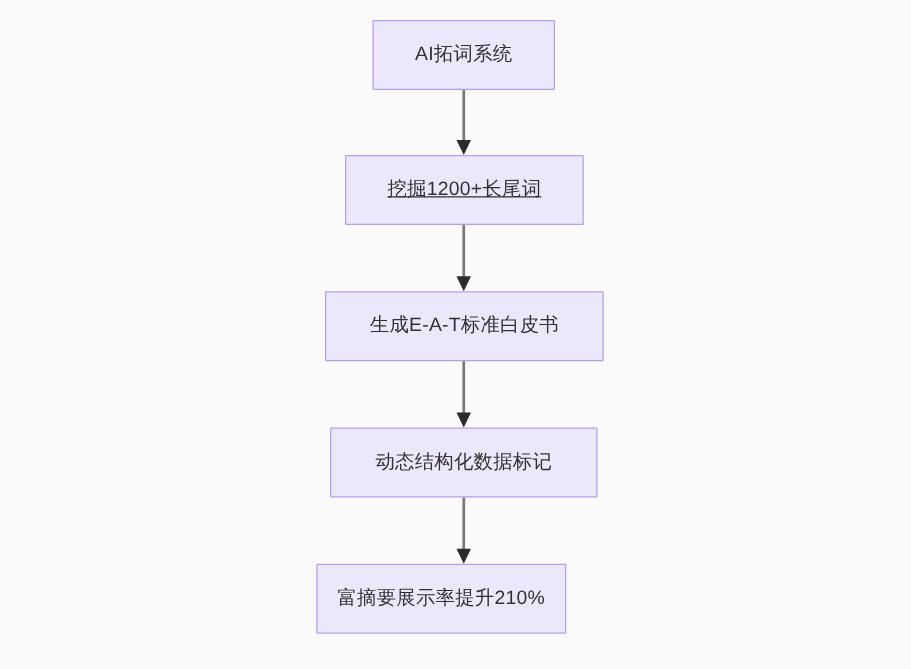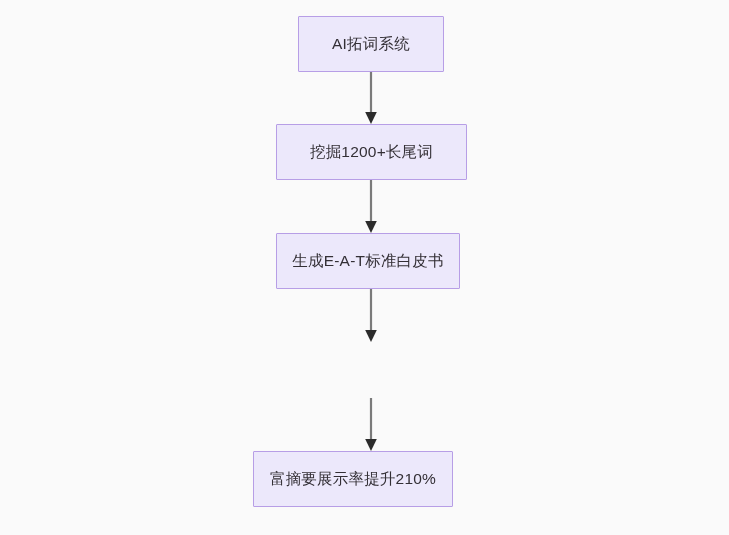--- a/index.html
+++ b/index.html
@@ -57,42 +57,45 @@
     <span class="node-label">AI拓词系统</span>
   </div>
 
   <div class="edge" style="left:356px; top:72px; height:52px;">
     <svg width="30" height="52" viewBox="0 0 30 52">
       <line x1="15" y1="0" x2="15" y2="44" stroke="#7a7a7a" stroke-width="2.2"></line>
       <polygon points="15,52 9.2,40 20.8,40" fill="#2b2b2b"></polygon>
     </svg>
   </div>
 
-  <div class="node" style="left:276px; top:124px; width:191px; height:56px;">
+  <div class="node" style="left:276px; top:124px; width:191px; height:56px;text-decoration:underline;">
     <span class="node-label">挖掘1200+长尾词</span>
   </div>
 
   <div class="edge" style="left:356px; top:180px; height:53px;">
     <svg width="30" height="53" viewBox="0 0 30 53">
       <line x1="15" y1="0" x2="15" y2="45" stroke="#7a7a7a" stroke-width="2.2"></line>
       <polygon points="15,53 9.2,41 20.8,41" fill="#2b2b2b"></polygon>
     </svg>
   </div>
 
-  <div class="node" style="left:276px; top:233px; width:184px; height:56px;text-align:center;">
+  <div class="node" style="left:260px; top:233px; width:223px; height:56px;text-align:center;">
     <span class="node-label">生成E-A-T标准白皮书</span>
   </div>
 
   <div class="edge" style="left:356px; top:289px; height:53px;">
     <svg width="30" height="53" viewBox="0 0 30 53">
       <line x1="15" y1="0" x2="15" y2="45" stroke="#7a7a7a" stroke-width="2.2"></line>
       <polygon points="15,53 9.2,41 20.8,41" fill="#2b2b2b"></polygon>
     </svg>
   </div>
 
+  <div class="node" style="left:264px; top:342px; width:214px; height:56px;">
+    <span class="node-label">动态结构化数据标记</span>
+  </div>
 
   <div class="edge" style="left:356px; top:398px; height:53px;">
     <svg width="30" height="53" viewBox="0 0 30 53">
       <line x1="15" y1="0" x2="15" y2="45" stroke="#7a7a7a" stroke-width="2.2"></line>
       <polygon points="15,53 9.2,41 20.8,41" fill="#2b2b2b"></polygon>
     </svg>
   </div>
 
   <div class="node" style="left:253px; top:451px; width:200px; height:56px;">
     <span class="node-label">富摘要展示率提升210%</span>

